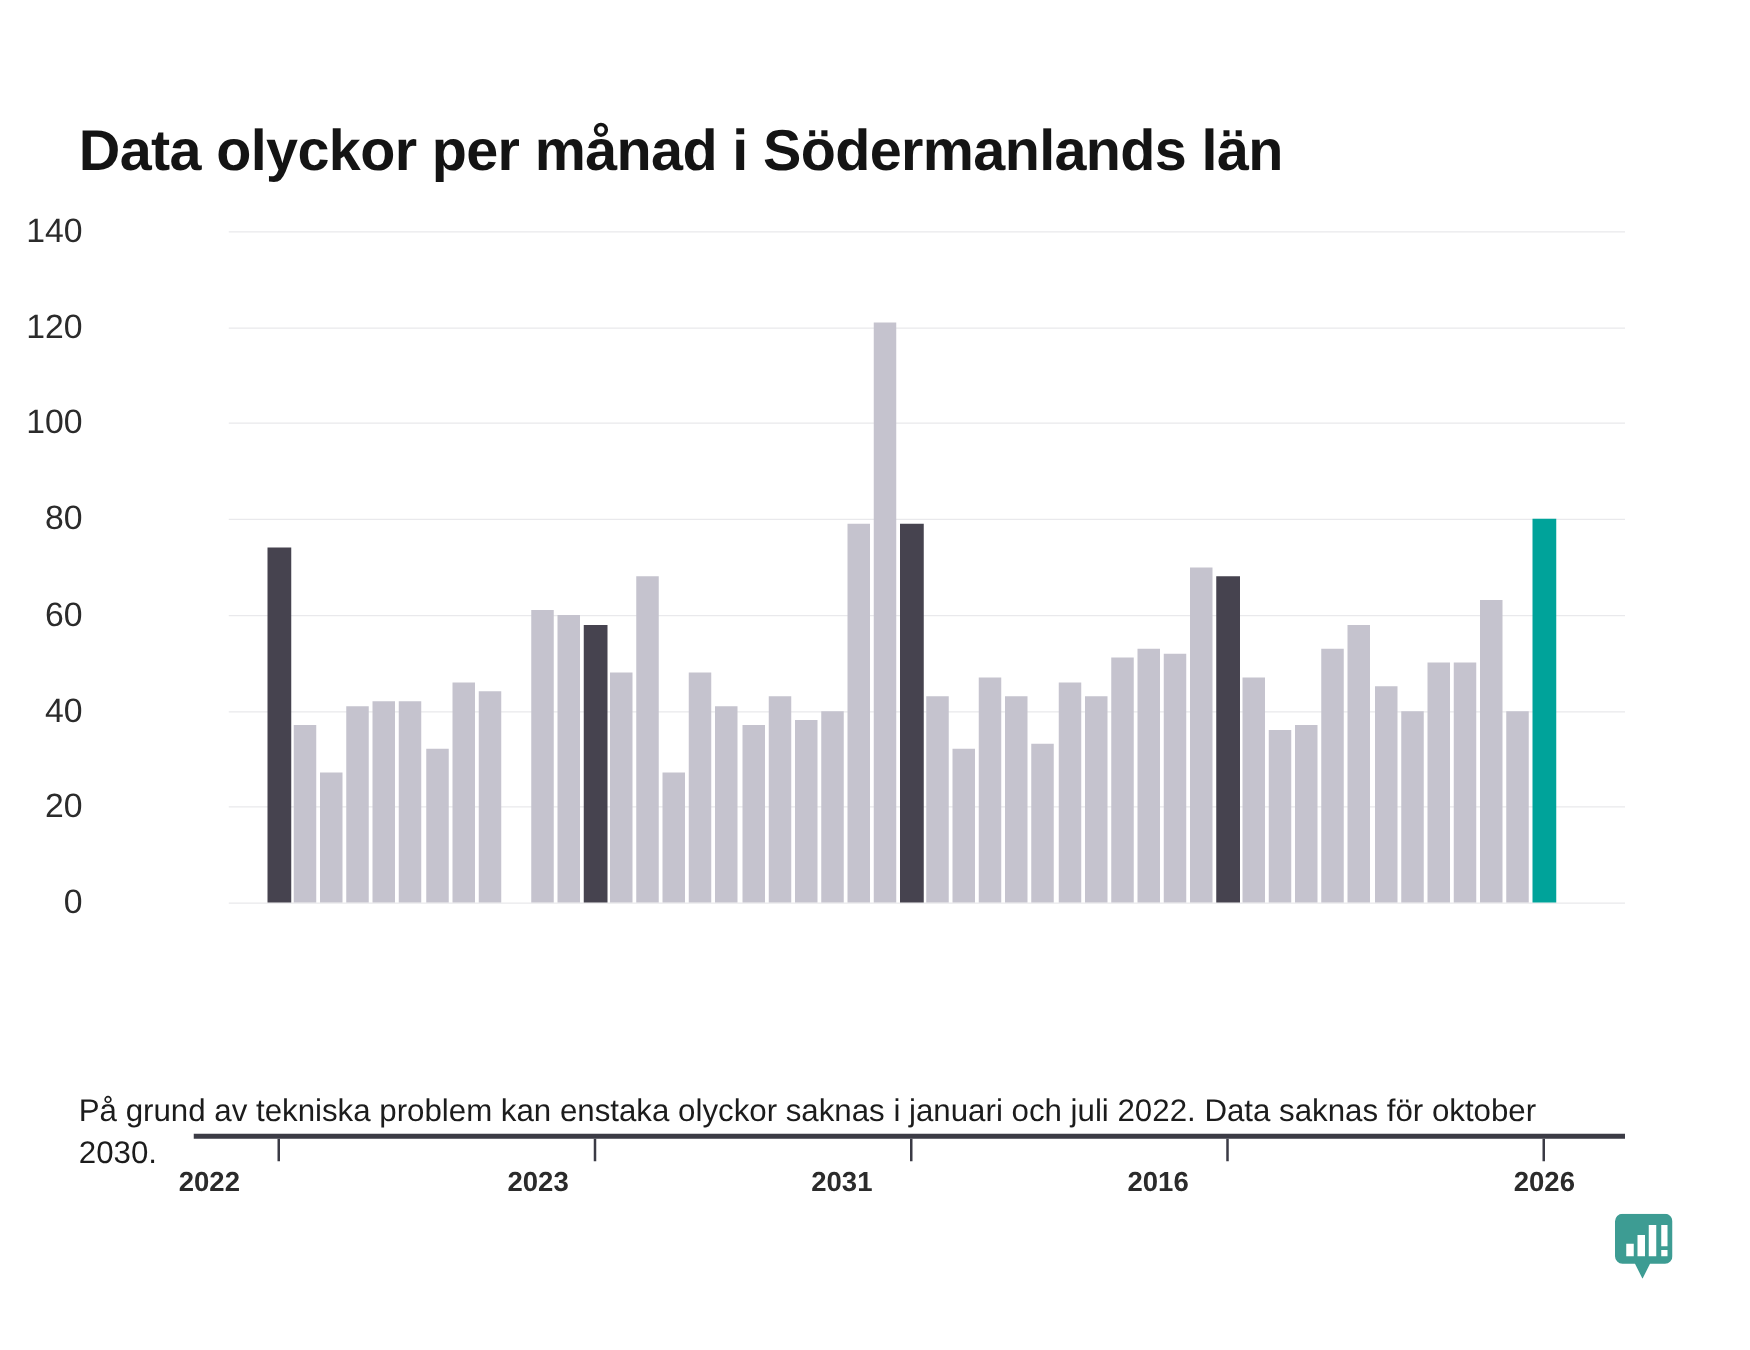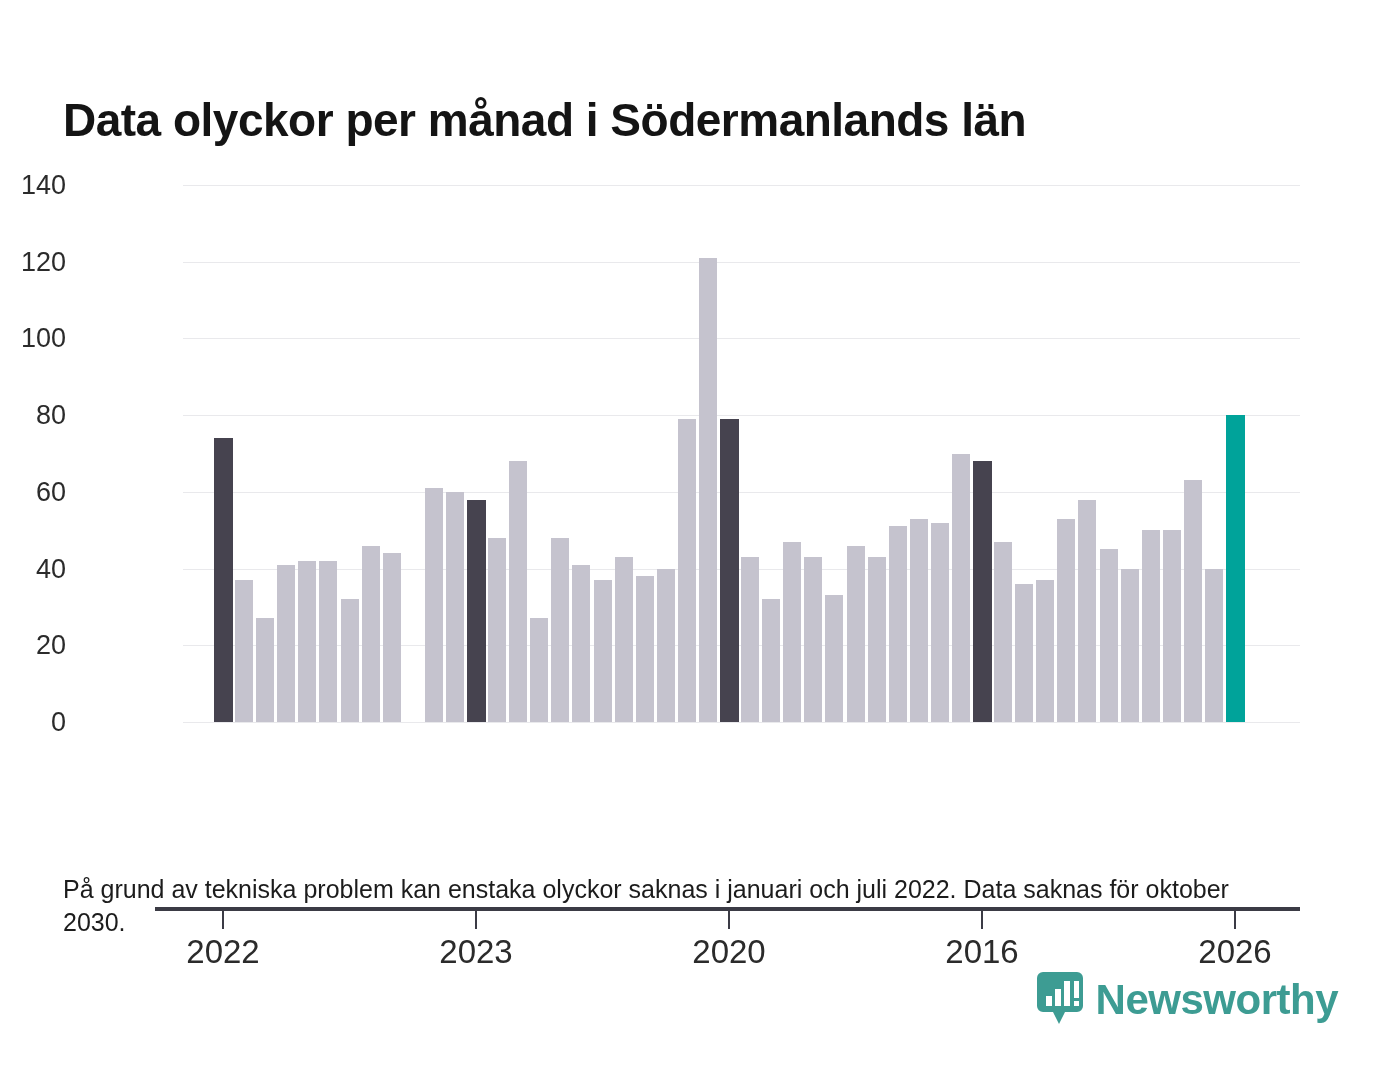--- a/index.html
+++ b/index.html
@@ -68,24 +68,25 @@
     position:absolute;
     top:726px;
     width:2px; height:18px;
     background:#3b3b45;
   }
   .xlabel {
     position:absolute;
     top:748px;
     width:160px;
     margin-left:-80px;
-    text-align:center;
-    font-size:33px;
+    text-align:left;
+    font-size:22px;
     color:#2b2b2b;
     white-space:nowrap;
+    font-weight:bold;
   }
   
   #caption {
     position:absolute;
     left:63px; top:848px;
     width:1220px;
     font-size:25px;
     line-height:1.32;
     color:#1c1c1c;
   }
@@ -180,39 +181,38 @@
         <div class="bar" title="2025-09: 50" style="left: 958.667px; height: 191.786px;"></div>
         <div class="bar" title="2025-10: 50" style="left: 979.75px; height: 191.786px;"></div>
         <div class="bar" title="2025-11: 63" style="left: 1000.83px; height: 241.65px;"></div>
         <div class="bar" title="2025-12: 40" style="left: 1021.92px; height: 153.429px;"></div>
         <div class="bar current" title="2026-01: 80" style="left: 1042.5px; height: 306.857px;"></div>
       </div>
     <div id="xticks">
         <div class="xtick" style="left: 39px;"></div>
         <div class="xlabel" style="left: 40px;">2022</div>
         <div class="xtick" style="left: 292px;"></div>
-        <div class="xlabel" style="left: 293px;">2023</div>
+        <div class="xlabel" style="left: 303px;">2023</div>
         <div class="xtick" style="left: 545px;"></div>
-        <div class="xlabel" style="left: 546px;">2020</div>
+        <div class="xlabel" style="left: 546px;">2031</div>
         <div class="xtick" style="left: 798px;"></div>
         <div class="xlabel" style="left: 799px;">2016</div>
         <div class="xtick" style="left: 1051px;"></div>
-        <div class="xlabel" style="left: 1052px;">2026</div>
+        <div class="xlabel" style="left: 1108px;">2026</div>
       </div>
     <div id="axis-x-line"></div>
   </div>
 </div>
 
 <p id="caption">På grund av tekniska problem kan enstaka olyckor saknas i januari och juli 2022. Data saknas för oktober 2030.</p>
 
 <div id="logo">
   <span id="logo-mark">
     <svg width="46" height="52" viewBox="0 0 46 52" xmlns="http://www.w3.org/2000/svg">
       <path d="M6 0 H40 A6 6 0 0 1 46 6 V34 A6 6 0 0 1 40 40 H28 L22 52 L16 40 H6 A6 6 0 0 1 0 34 V6 A6 6 0 0 1 6 0 Z" fill="#3d9c93"></path>
       <rect x="9" y="24" width="6" height="10" fill="#ffffff"></rect>
       <rect x="18" y="17" width="6" height="17" fill="#ffffff"></rect>
       <rect x="27" y="9" width="6" height="25" fill="#ffffff"></rect>
       <rect x="37" y="9" width="5" height="17" fill="#ffffff"></rect>
       <rect x="37" y="29" width="5" height="5" fill="#ffffff"></rect>
     </svg>
   </span>
-  <span id="logo-text">Newsworthy</span>
 </div>
 
 </body></html>

